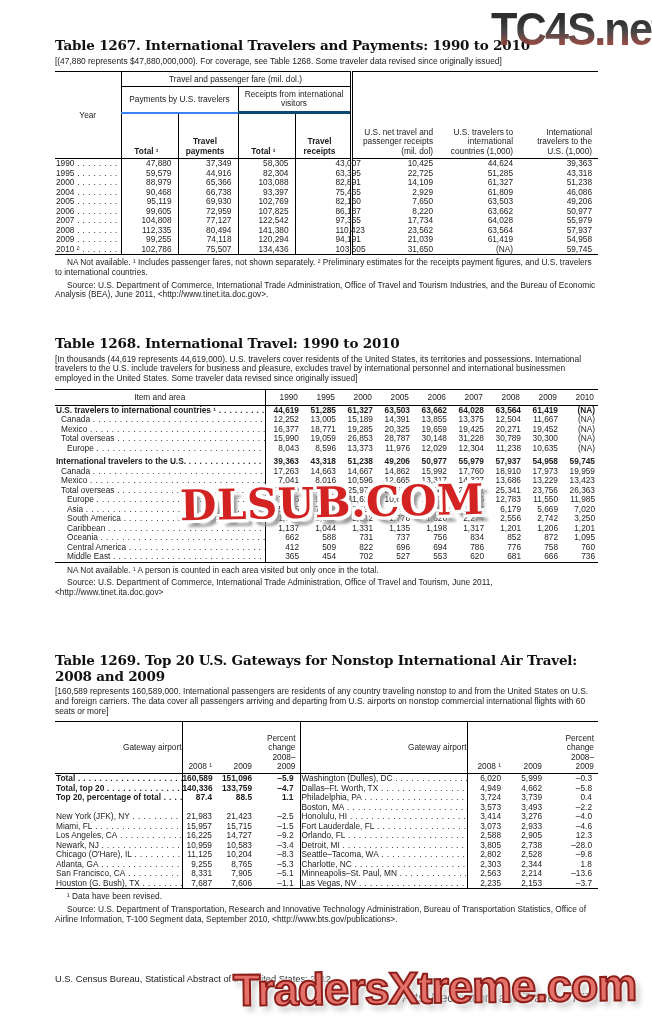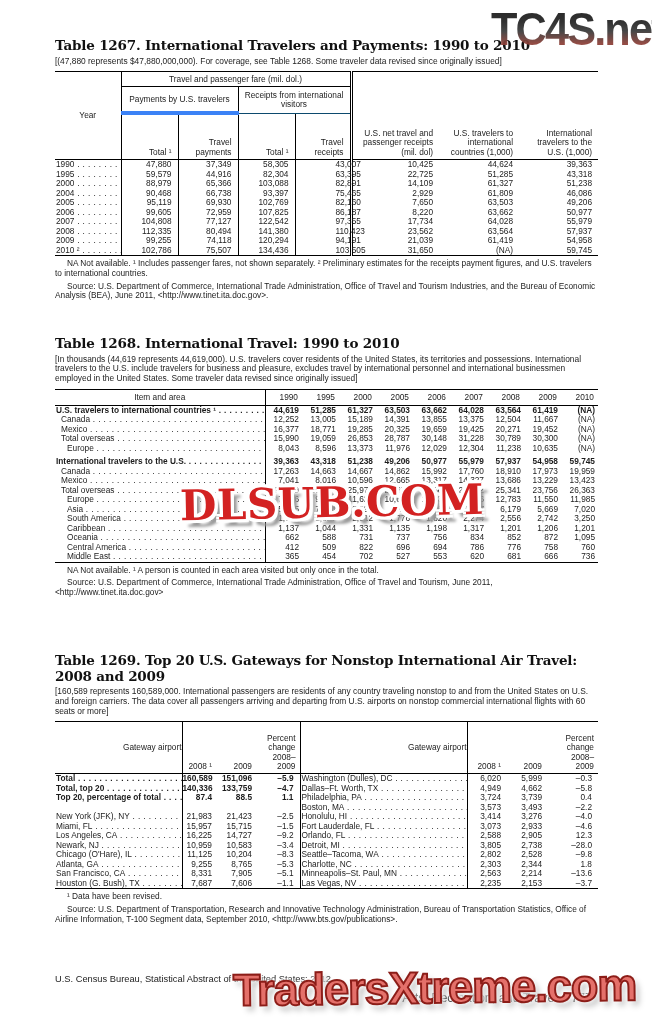--- a/index.html
+++ b/index.html
@@ -21,23 +21,23 @@
   td.lbl .t{padding-left:1px;}
   td.lbl.ind1 .t{padding-left:6px;}
   td.lbl.ind2 .t{padding-left:12px;}
   .dots::after{content:" . . . . . . . . . . . . . . . . . . . . . . . . . . . . . . . . . . . . . . . . . . . . . . . . . . . . . . . .";
                letter-spacing:0.4px;}
   .b{font-weight:bold;}
   tr.gap td{padding-top:4px;}
   
   #t1267 .h-year{border-right:1px solid #000;text-align:center;vertical-align:middle;}
   #t1267 .h-fare{border-bottom:1px solid #000;border-right:3px double #000;text-align:center;vertical-align:middle;height:14px;}
-  #t1267 .h-pay{border-bottom:4px solid #3b82f6;border-right:1px solid #000;text-align:center;vertical-align:middle;height:24px;}
-  #t1267 .h-rec{border-bottom:1px solid #0c4a6e;border-right:3px double #000;text-align:center;vertical-align:middle;height:24px;}
-  #t1267 .h-sub{text-align:right;vertical-align:bottom;padding:4px 6px 2px 0;height:38px;}
+  #t1267 .h-pay{border-bottom:2px solid #3b82f6;border-right:1px solid #000;text-align:center;vertical-align:middle;height:24px;}
+  #t1267 .h-rec{border-bottom:3px solid #0c4a6e;border-right:3px double #000;text-align:center;vertical-align:middle;height:24px;}
+  #t1267 .h-sub{vertical-align:bottom;padding:4px 6px 2px 0;height:38px;font-weight:bold;}
   #t1267 .h-sub.vr1{border-right:1px solid #000;}
   #t1267 .h-sub.dbl{border-right:3px double #000;}
   #t1267 .h-tall{text-align:right;vertical-align:bottom;padding:2px 6px 2px 2px;}
   #t1267 tbody td:nth-child(1),#t1267 tbody td:nth-child(2),
   #t1267 tbody td:nth-child(3),#t1267 tbody td:nth-child(4){border-right:1px solid #000;}
   #t1267 tbody td:nth-child(5){border-right:3px double #000;padding-left:40px;}
   
   #t1268 .h-item{border-right:1px solid #000;vertical-align:middle;height:15px;}
   #t1268 .h-yr{text-align:right;vertical-align:middle;padding-right:4px;}
   #t1268 tbody td:nth-child(1){border-right:1px solid #000;}

